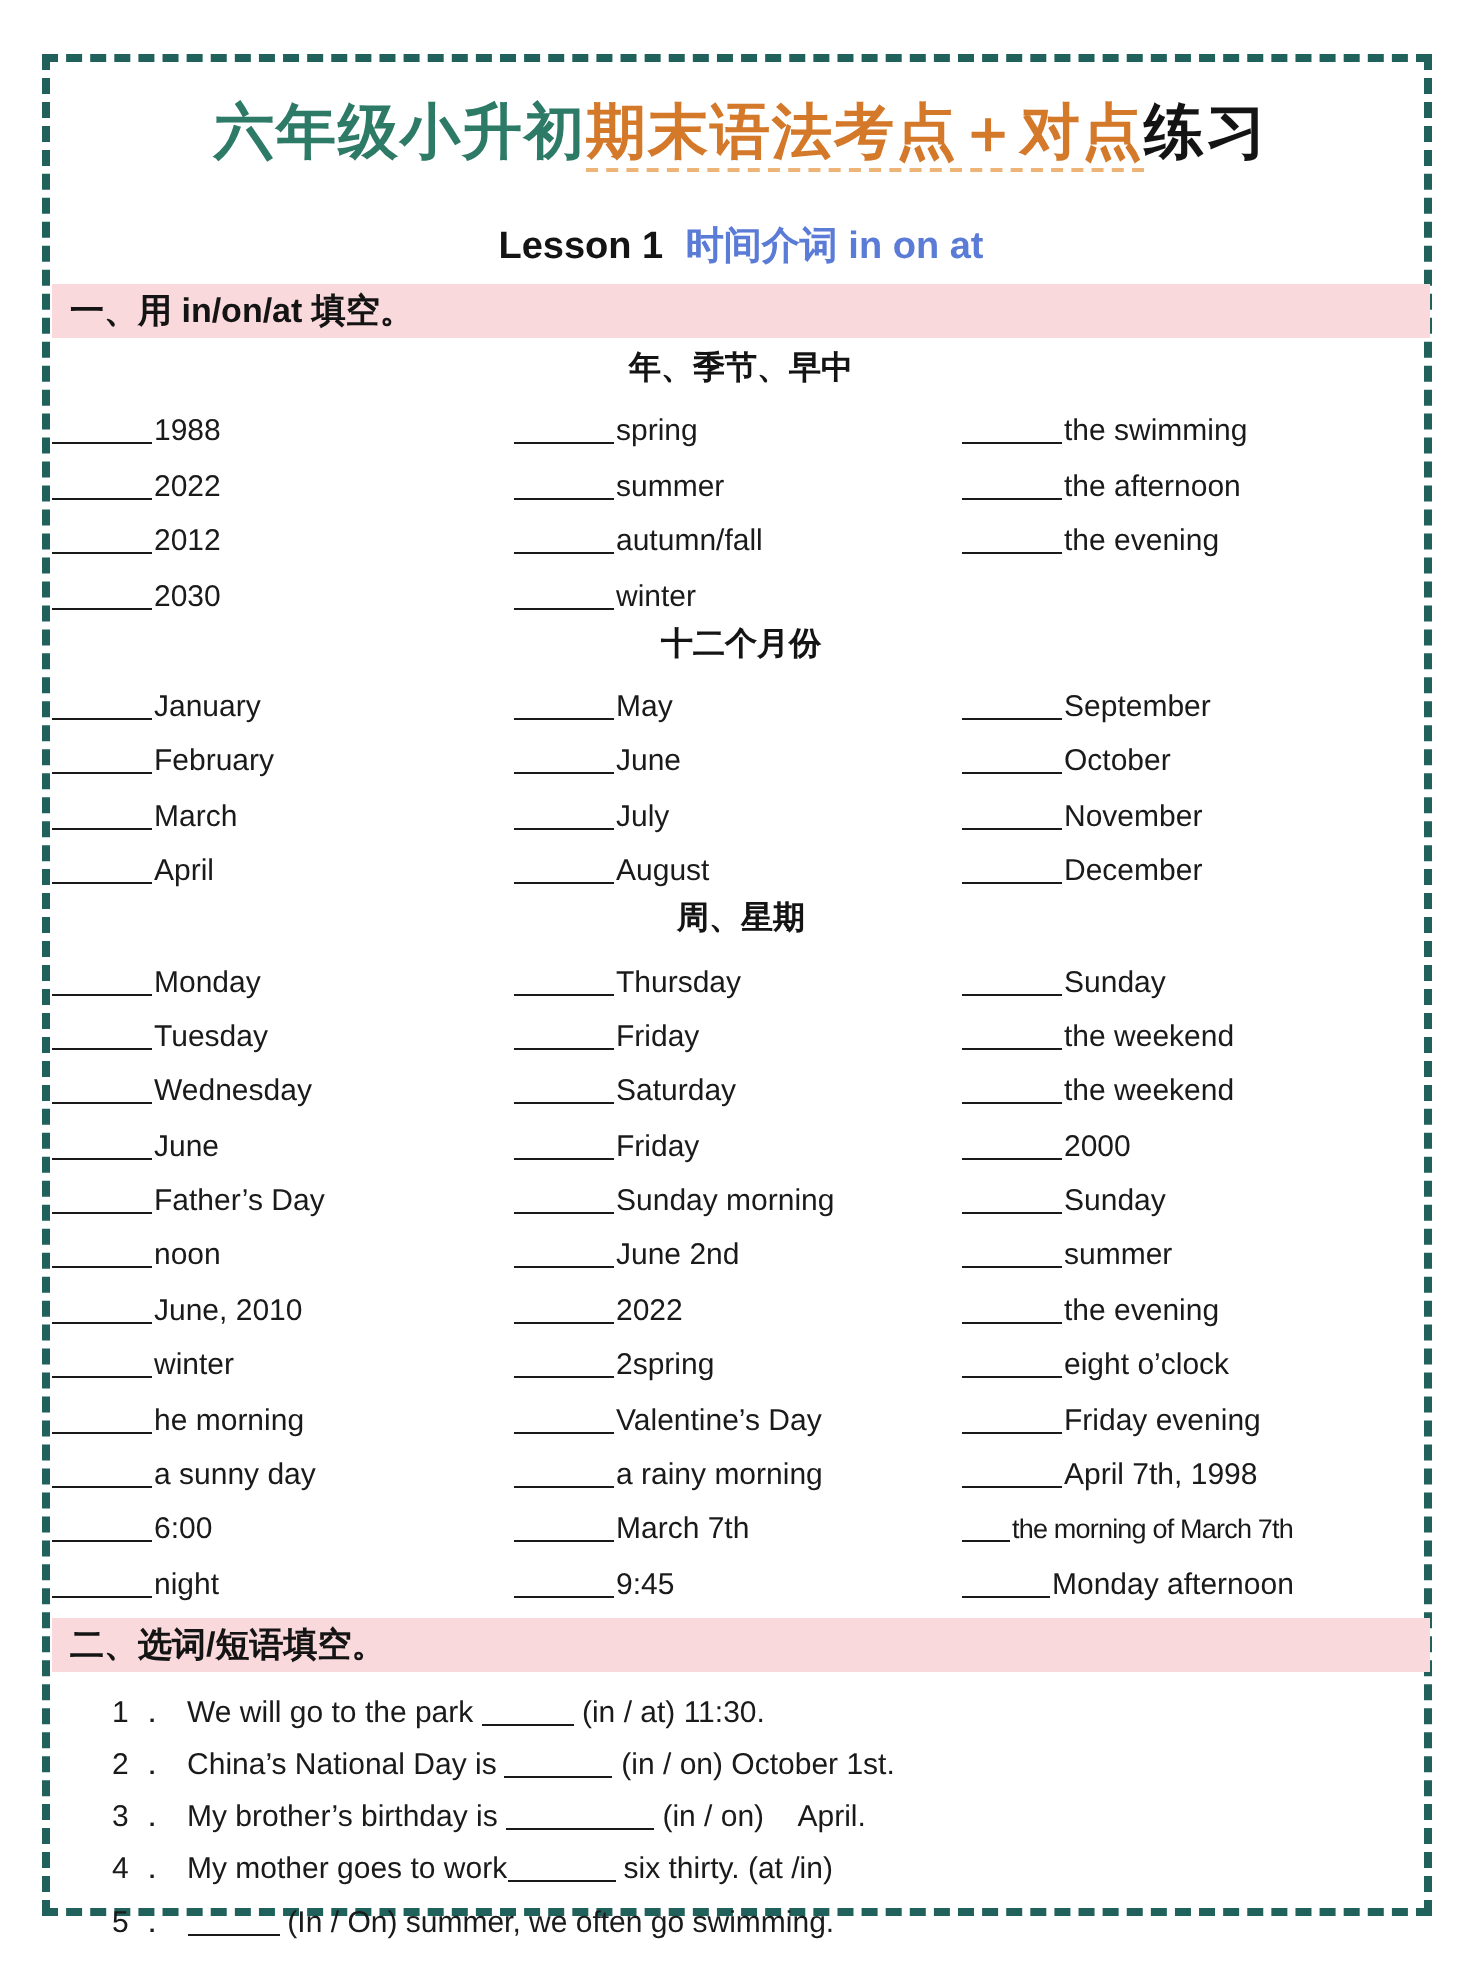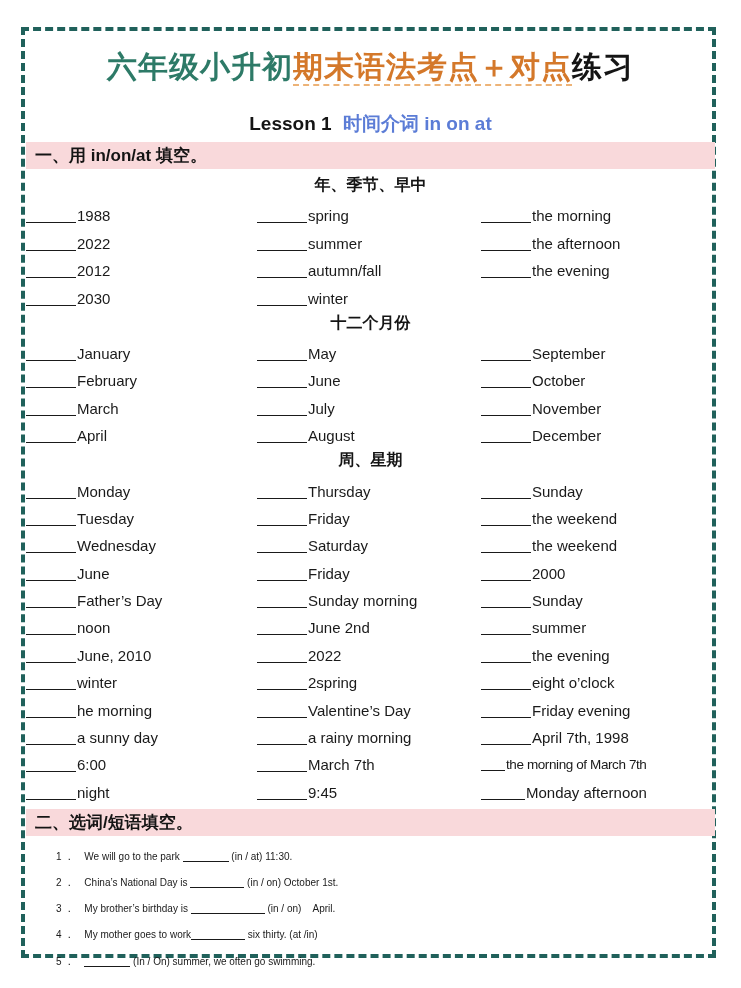--- a/index.html
+++ b/index.html
@@ -44,21 +44,21 @@
   }
   .fill-cell{font-size:15px;line-height:21px;white-space:nowrap;}
   .blank{
     display:inline-block;height:15px;margin-bottom:-2px;
     border-bottom:1.5px solid #1a1a1a;
   }
   .cell-text{margin-left:1px;}
   .condensed{font-size:13.5px;letter-spacing:-0.4px;}
 
   .sentences{margin-top:8px;padding-left:30px;}
-  .sentence{font-size:10px;line-height:26.2px;white-space:nowrap;}
+  .sentence{font-size:15px;line-height:26.2px;white-space:nowrap;}
   .sent-num{display:inline-block;margin-right:10px;}
   .sentence .blank{height:14px;}
 </style>
 </head>
 <body>
 
 <div class="page">
   <div class="border-frame"></div>
   <div class="content">
 
@@ -69,21 +69,21 @@
       <span class="lesson-topic">时间介词 in on at</span>
     </div>
 
     <div class="section-band">一、用 in/on/at 填空。</div>
 
     <div class="groups">
         <div class="group-heading">年、季节、早中</div>
         <div class="fill-row">
           <div class="fill-cell"><span class="blank" style="width: 50px;"></span><span class="cell-text">1988</span></div>
           <div class="fill-cell"><span class="blank" style="width: 50px;"></span><span class="cell-text">spring</span></div>
-          <div class="fill-cell"><span class="blank" style="width: 50px;"></span><span class="cell-text">the morning</span></div>
+          <div class="fill-cell"><span class="blank" style="width: 50px;"></span><span class="cell-text">the swimming</span></div>
         </div>
         <div class="fill-row">
           <div class="fill-cell"><span class="blank" style="width: 50px;"></span><span class="cell-text">2022</span></div>
           <div class="fill-cell"><span class="blank" style="width: 50px;"></span><span class="cell-text">summer</span></div>
           <div class="fill-cell"><span class="blank" style="width: 50px;"></span><span class="cell-text">the afternoon</span></div>
         </div>
         <div class="fill-row">
           <div class="fill-cell"><span class="blank" style="width: 50px;"></span><span class="cell-text">2012</span></div>
           <div class="fill-cell"><span class="blank" style="width: 50px;"></span><span class="cell-text">autumn/fall</span></div>
           <div class="fill-cell"><span class="blank" style="width: 50px;"></span><span class="cell-text">the evening</span></div>

